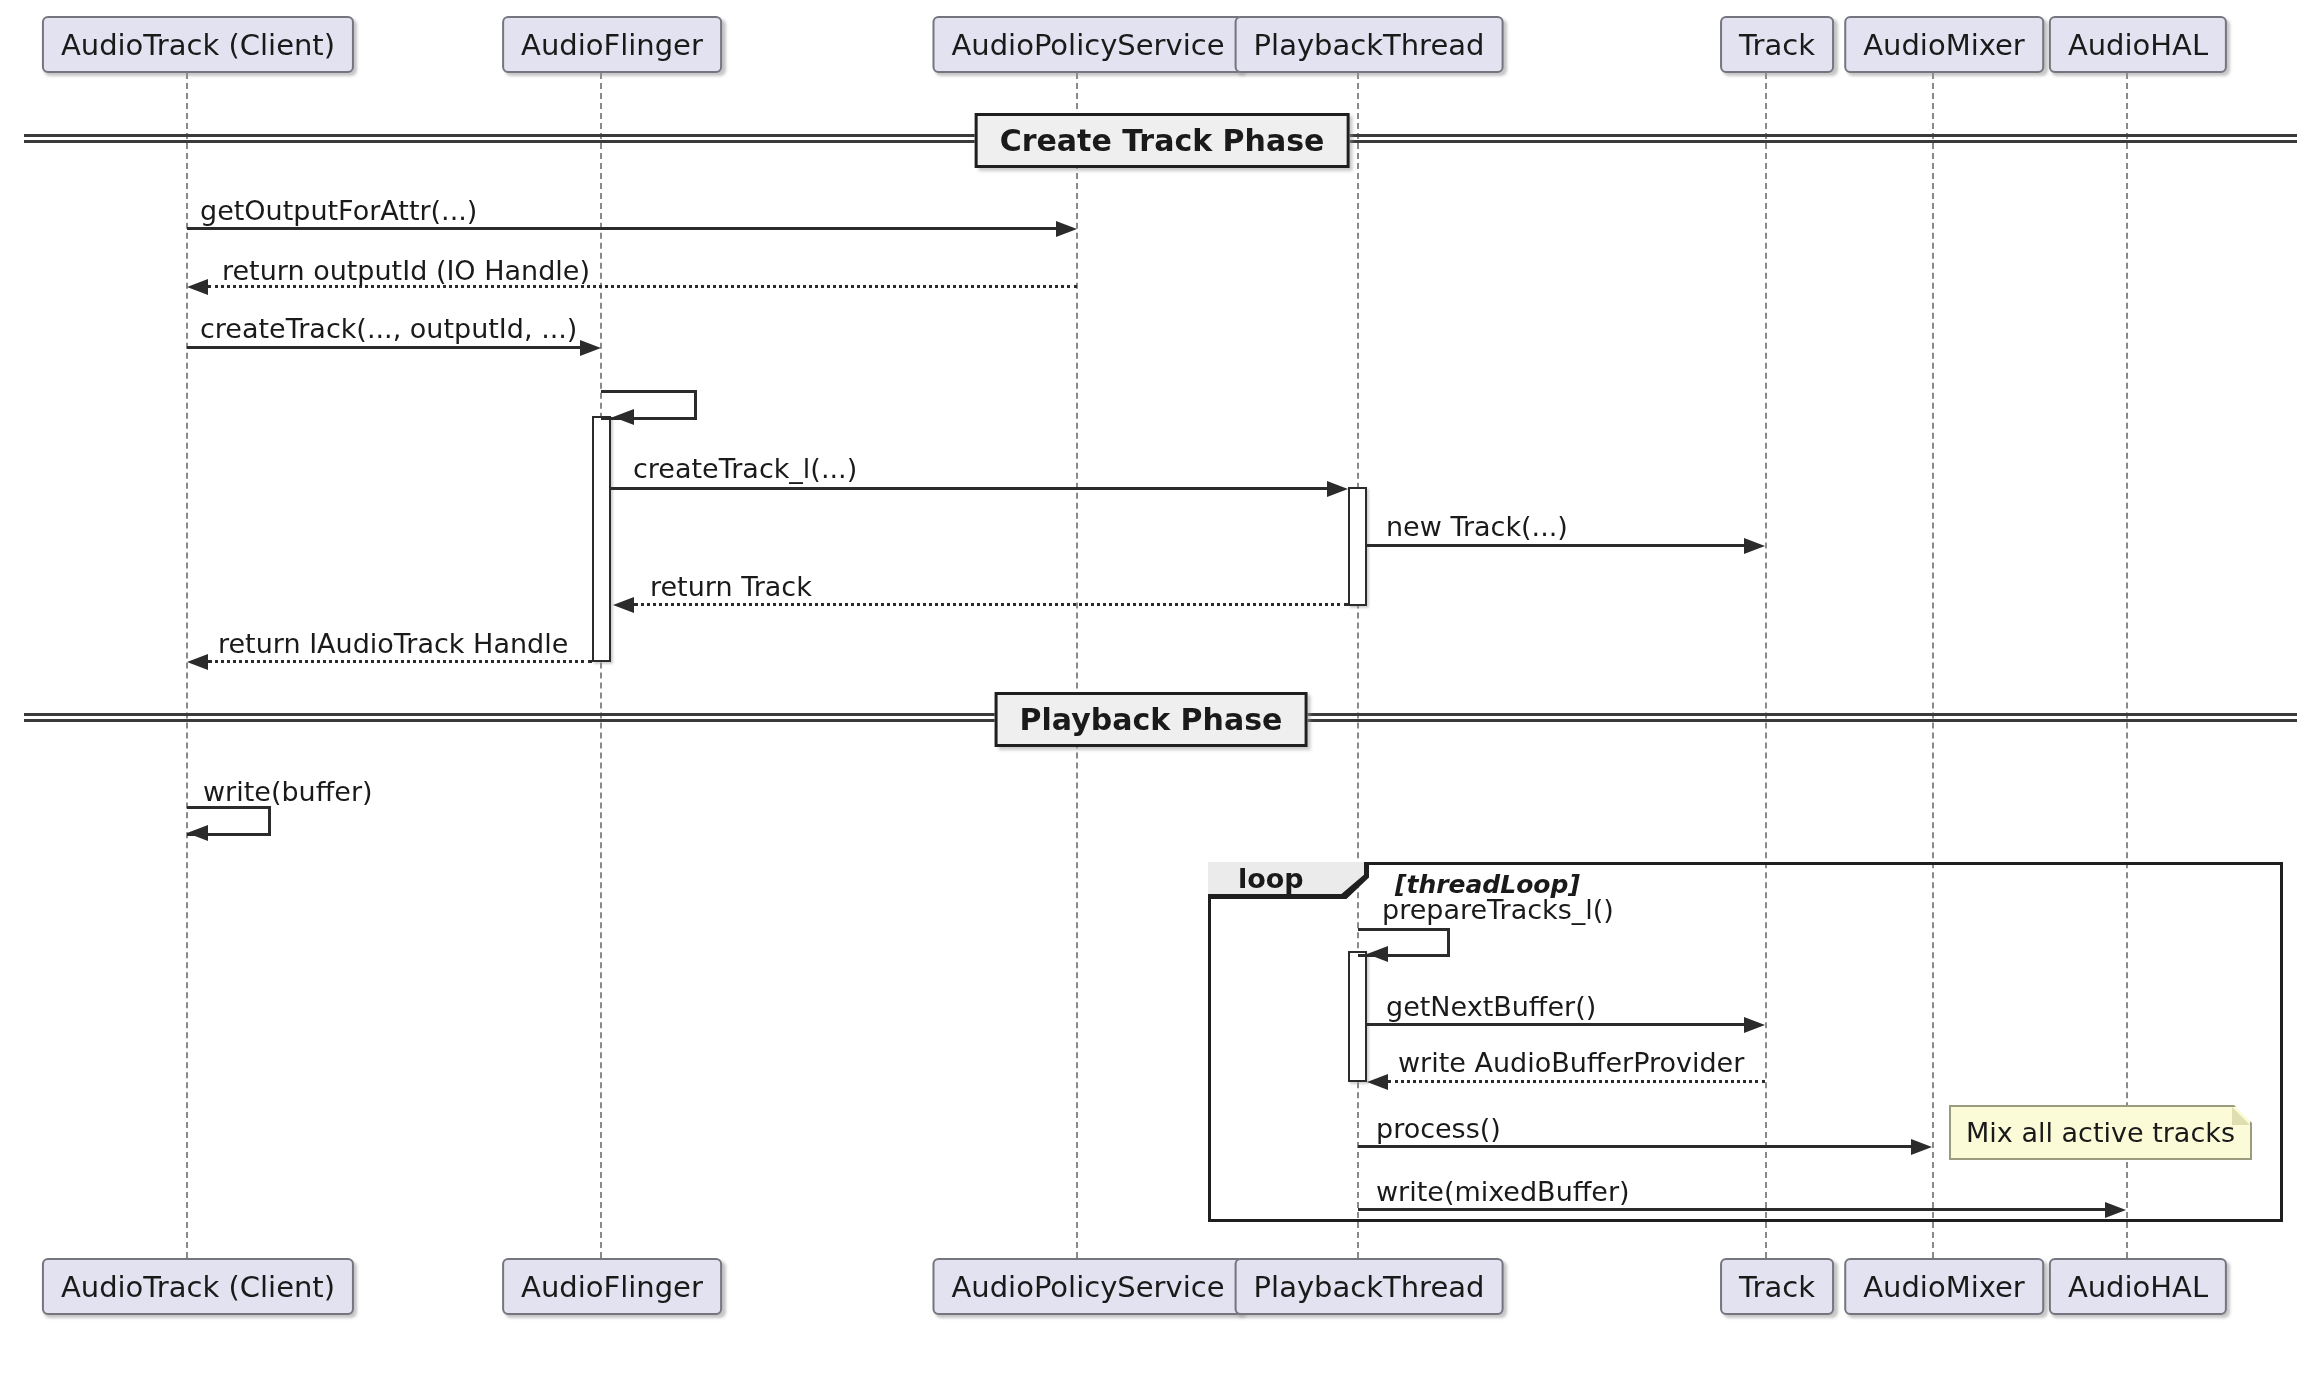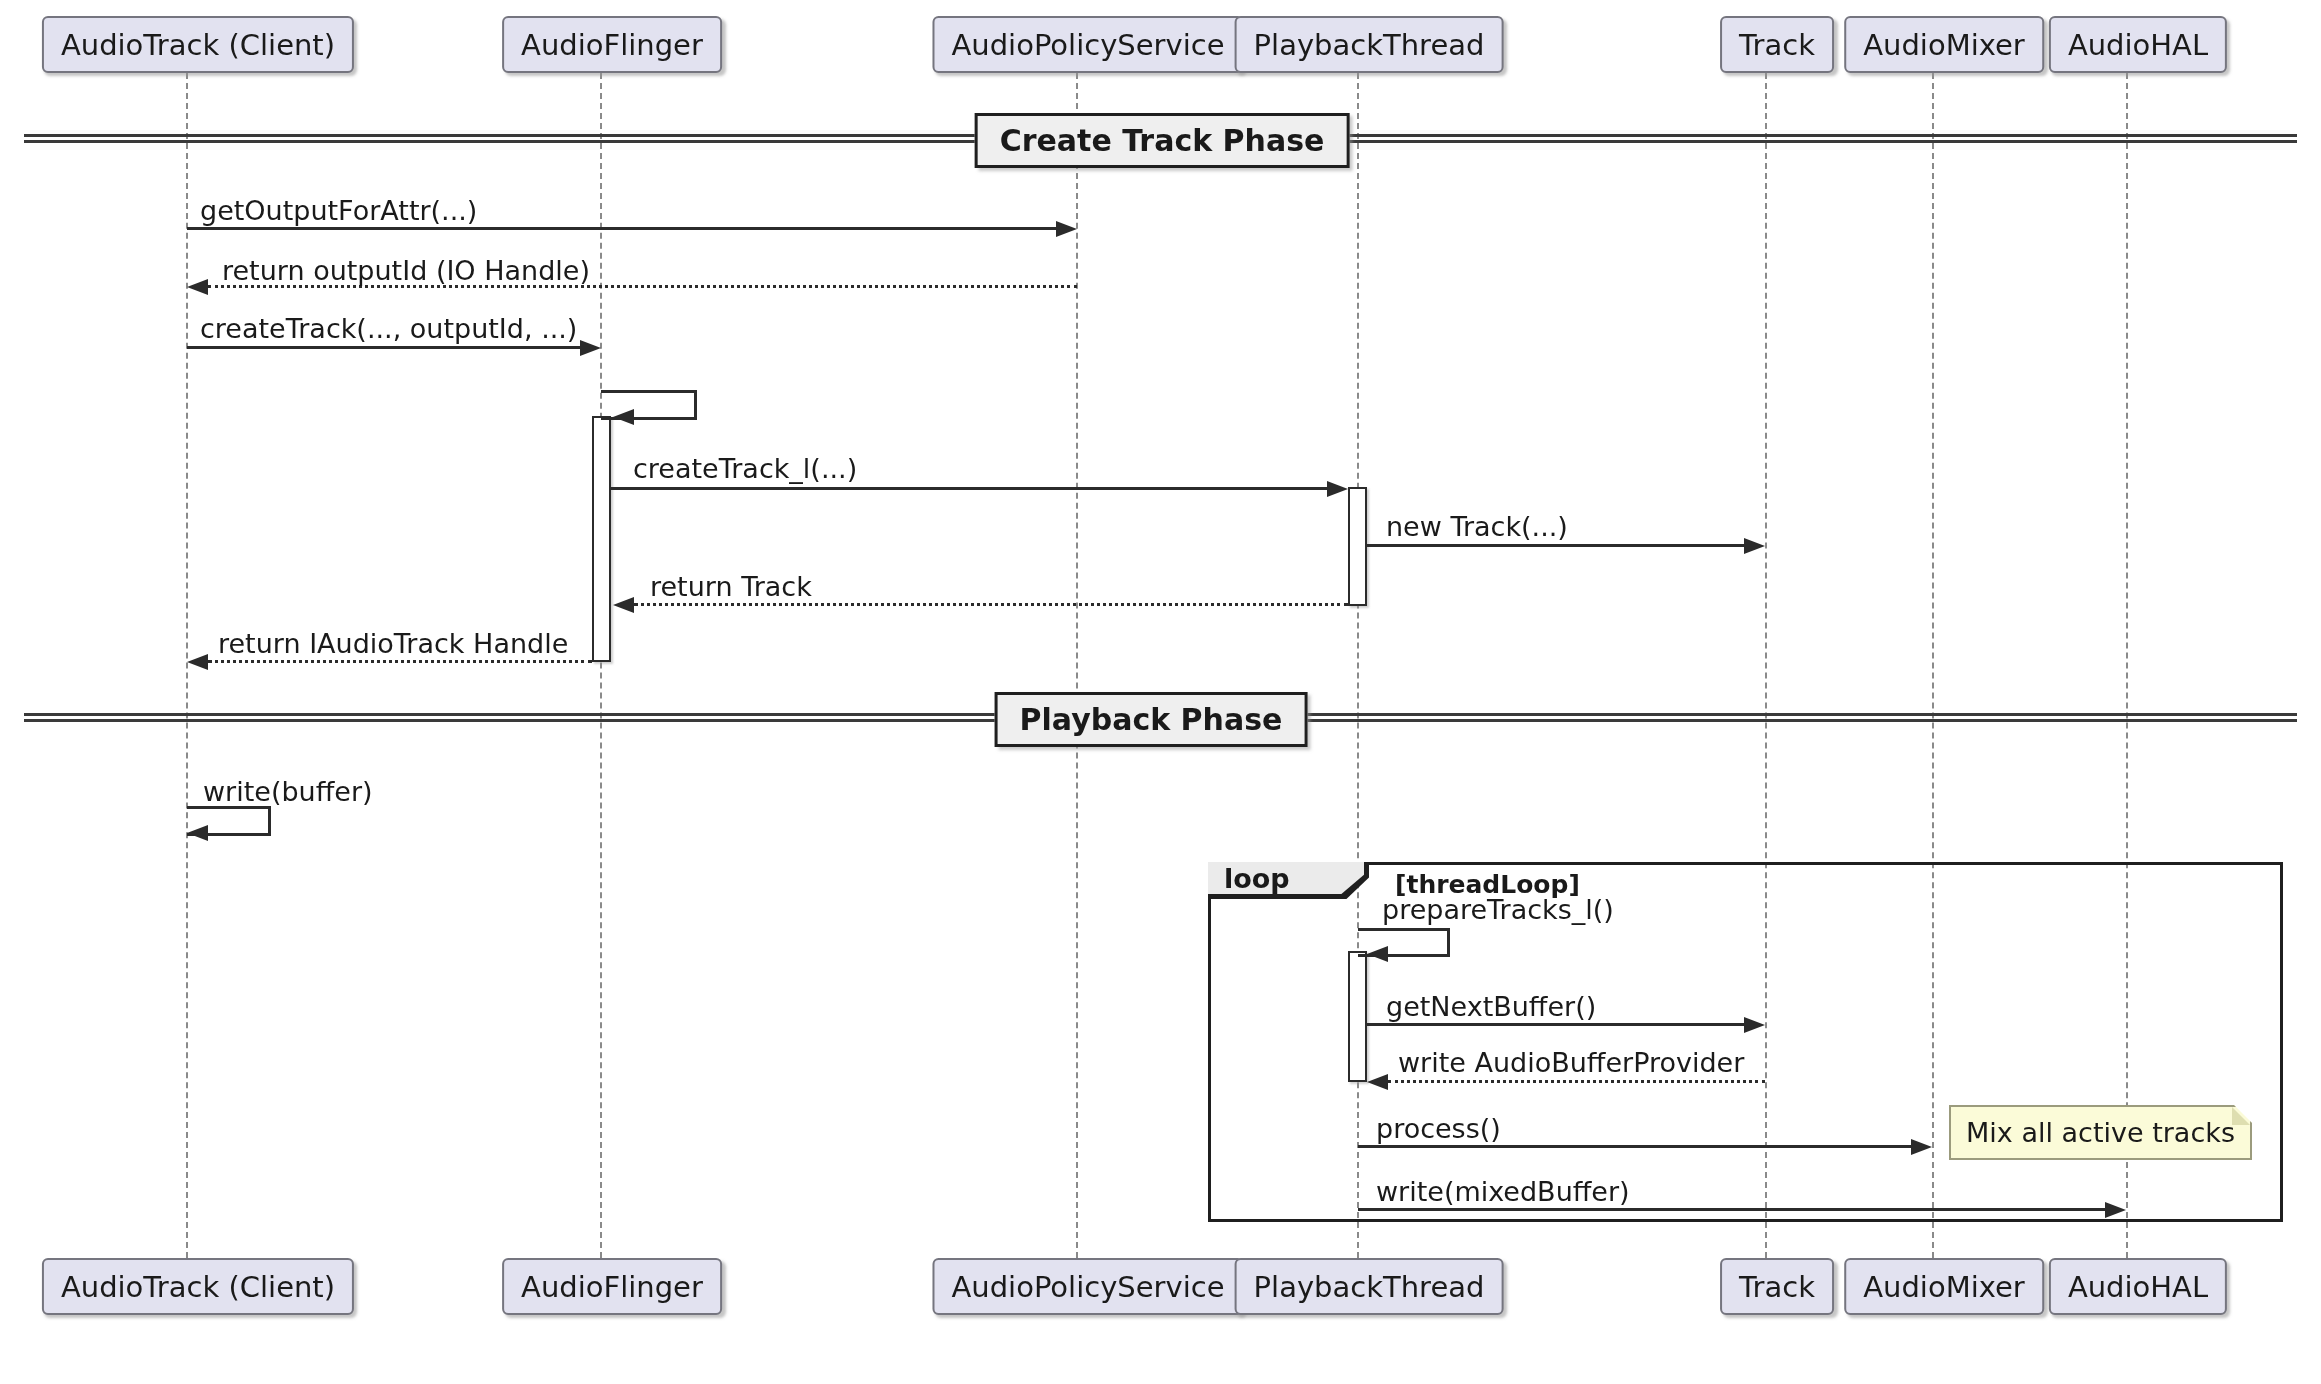--- a/index.html
+++ b/index.html
@@ -136,30 +136,31 @@
     clip-path: polygon(0 0, 100% 0, 100% 42%, 86% 100%, 0 100%);
   }
   .loop-pent-inner {
     position: absolute;
     left: 0; top: 0;
     width: 156px; height: 32px;
     background: #EBEBEB;
     clip-path: polygon(0 0, 100% 0, 100% 40%, 85.5% 100%, 0 100%);
     display: flex;
     align-items: center;
-    padding-left: 16px;
+    padding-left: 30px;
     font-weight: bold;
     font-size: 27px;
   }
   .loop-guard {
     position: absolute;
     left: 184px; top: 5px;
     font-weight: bold;
     font-size: 25px;
     white-space: nowrap;
+    font-style: italic;
   }
 </style>
 </head>
 <body>
 
 <div class="canvas">
 
   <div class="lifeline" style="left:186px"></div>
   <div class="lifeline" style="left:600px"></div>
   <div class="lifeline" style="left:1076px"></div>

